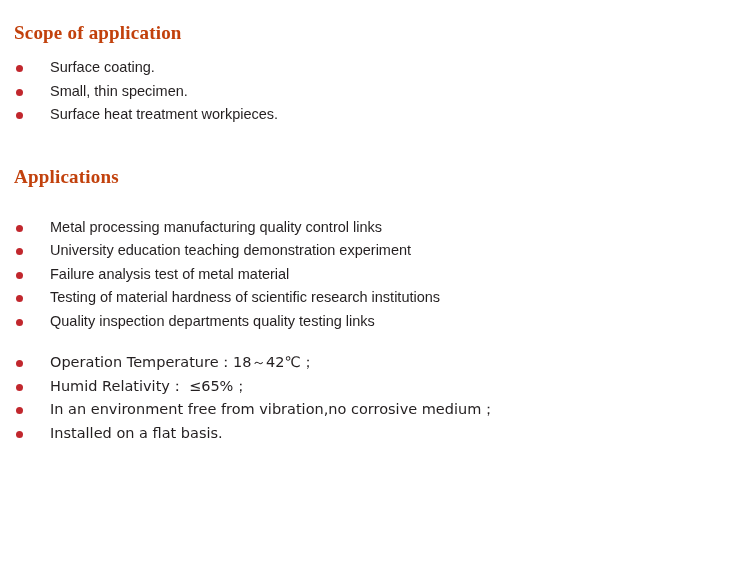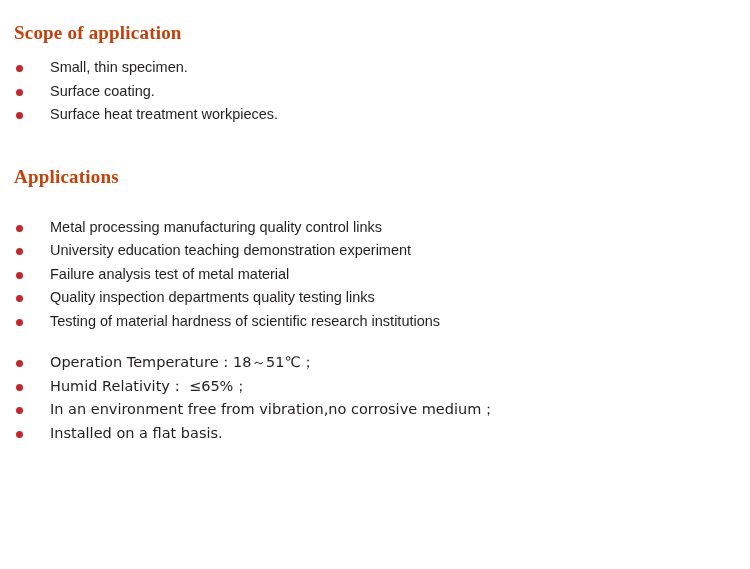--- a/index.html
+++ b/index.html
@@ -72,39 +72,39 @@
   }
 </style>
 </head>
 <body>
 
 <div class="page">
 
   <div class="section">
     <h2 id="sec-scope" class="section-title">Scope of application</h2>
     <ul id="list-scope" class="bullet-list">
+      <li class="bullet-item">Surface coating.</li>
       <li class="bullet-item">Small, thin specimen.</li>
-      <li class="bullet-item">Surface coating.</li>
       <li class="bullet-item">Surface heat treatment workpieces.</li>
     </ul>
   </div>
 
   <div class="section">
     <h2 id="sec-applications" class="section-title">Applications</h2>
     <ul id="list-applications" class="bullet-list">
       <li class="bullet-item">Metal processing manufacturing quality control links</li>
       <li class="bullet-item">University education teaching demonstration experiment</li>
       <li class="bullet-item">Failure analysis test of metal material</li>
+      <li class="bullet-item">Testing of material hardness of scientific research institutions</li>
       <li class="bullet-item">Quality inspection departments quality testing links</li>
-      <li class="bullet-item">Testing of material hardness of scientific research institutions</li>
     </ul>
   </div>
 
   <div class="section">
     <ul id="list-working" class="bullet-list">
-      <li class="bullet-item cjk">Operation Temperature：18～51℃；</li>
+      <li class="bullet-item cjk">Operation Temperature：18～42℃；</li>
       <li class="bullet-item cjk">Humid Relativity： ≤65%；</li>
       <li class="bullet-item cjk">In an environment free from vibration,no corrosive medium；</li>
       <li class="bullet-item cjk">Installed on a flat basis.</li>
     </ul>
   </div>
 
 </div>
 
 </body></html>

